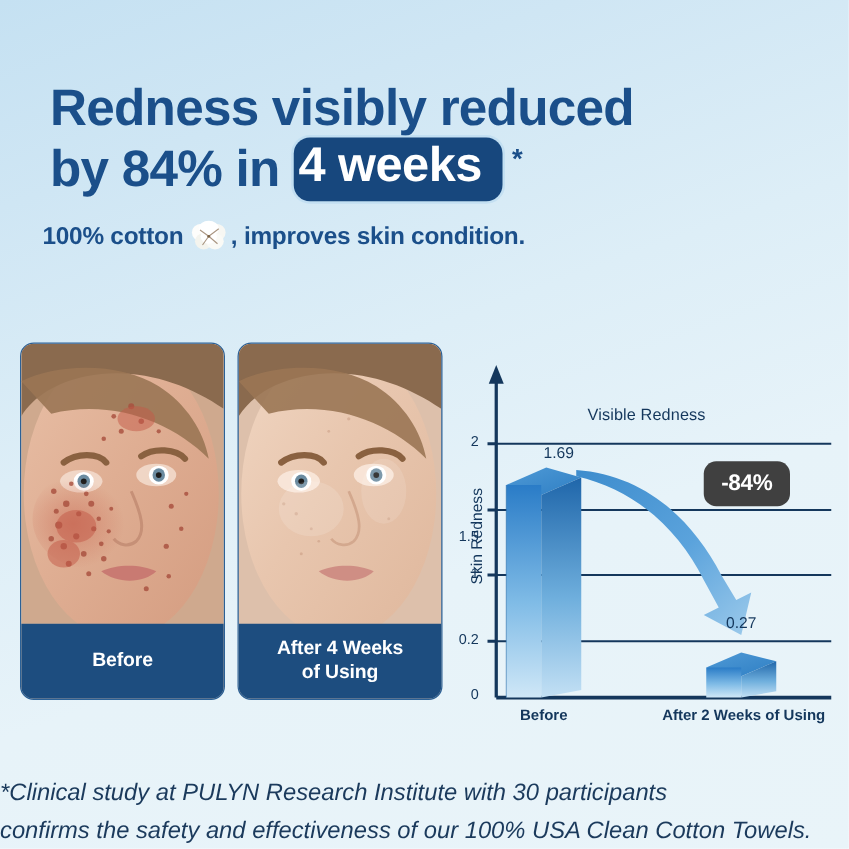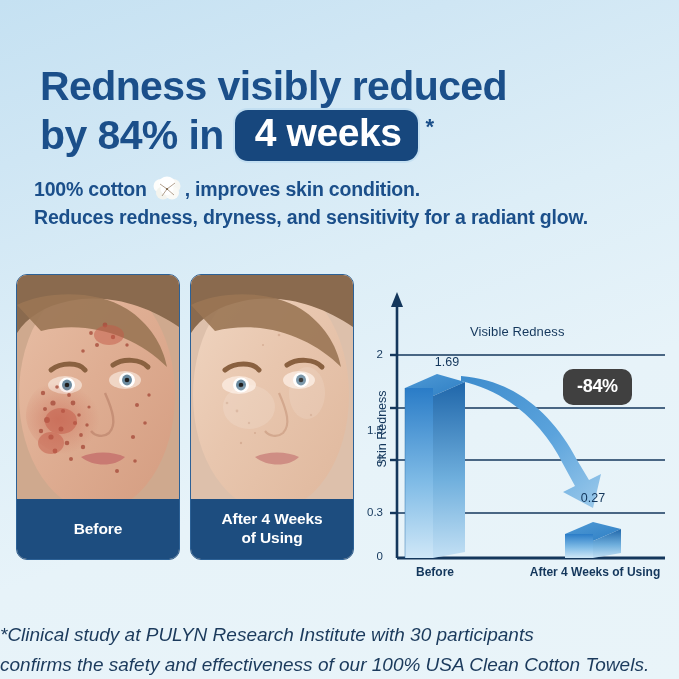--- a/index.html
+++ b/index.html
@@ -43,21 +43,21 @@
     color: #1b4f8a;
     letter-spacing: -0.6px;
   }
   .weeks-badge {
     display: inline-block;
     background: #17477d;
     color: #ffffff;
     font-size: 39px;
     font-weight: 800;
     letter-spacing: -0.4px;
-    padding: 2px 16px 6px 20px;
+    padding: 2px 16px 6px 4px;
     border-radius: 13px;
     margin-left: 7px;
     line-height: 1.1;
     box-shadow: 0 0 0 2px rgba(180, 215, 238, 0.55);
   }
   .hl-star {
     font-size: 22px;
     font-weight: 700;
     color: #1b4f8a;
     margin-left: 4px;
@@ -227,21 +227,20 @@
           <ellipse cx="11" cy="17" rx="7" ry="6.5" fill="#f4f4ee"></ellipse>
           <ellipse cx="20" cy="17" rx="7" ry="6.5" fill="#fafaf6"></ellipse>
           <ellipse cx="15" cy="13" rx="6.5" ry="6" fill="#ffffff"></ellipse>
           <path d="M15 13 L10 20 M15 13 L22 19 M15 13 L8 8 M15 13 L23 7" stroke="#8d7358" stroke-width="0.9" fill="none" opacity="0.75"></path>
           <circle cx="15" cy="13" r="1.1" fill="#7a6144"></circle>
         </g>
       </svg>
     </span>
     <span>, improves skin condition.</span>
   </div>
-  <div class="sub-line">Reduces redness, dryness, and sensitivity for a radiant glow.</div>
 </div>
 
 <div class="photos">
 
   <div class="photo-card">
     <div class="face">
       <svg width="162" height="226" viewBox="0 0 162 226" preserveAspectRatio="xMidYMid slice">
         <defs>
           <linearGradient id="skinB" x1="0" y1="0" x2="1" y2="1">
             <stop offset="0%" stop-color="#e8bfa6"></stop>
@@ -427,28 +426,28 @@
     </g>
   </svg>
 
   <div class="chart-title">Visible Redness</div>
 
   <div class="y-axis-label">Skin Redness</div>
 
   <div class="tick-label" style="left:-4px; top:64px;">2</div>
   <div class="tick-label" style="left:-4px; top:117px;margin-top:23px;">1.5</div>
   <div class="tick-label" style="left:-4px; top:169px;">1</div>
-  <div class="tick-label" style="left:-4px; top:222px;">0.3</div>
+  <div class="tick-label" style="left:-4px; top:222px;">0.2</div>
   <div class="tick-label" style="left:-4px; top:266px;">0</div>
 
   <div class="bar-value" style="left:50px; top:71px; width:64px;">1.69</div>
   <div class="bar-value" style="left:196px; top:207px; width:64px;">0.27</div>
 
   <div class="cat-label" style="left:22px; top:281px; width:96px;">Before</div>
-  <div class="cat-label" style="left:160px; top:281px; width:140px;">After 4 Weeks of Using</div>
+  <div class="cat-label" style="left:160px; top:281px; width:140px;">After 2 Weeks of Using</div>
 
   <div class="pct-badge">-84%</div>
 </div>
 
 <div class="footer">
   <div>*Clinical study at PULYN Research Institute with 30 participants</div>
   <div>confirms the safety and effectiveness of our 100% USA Clean Cotton Towels.</div>
 </div>
 
 </body></html>

